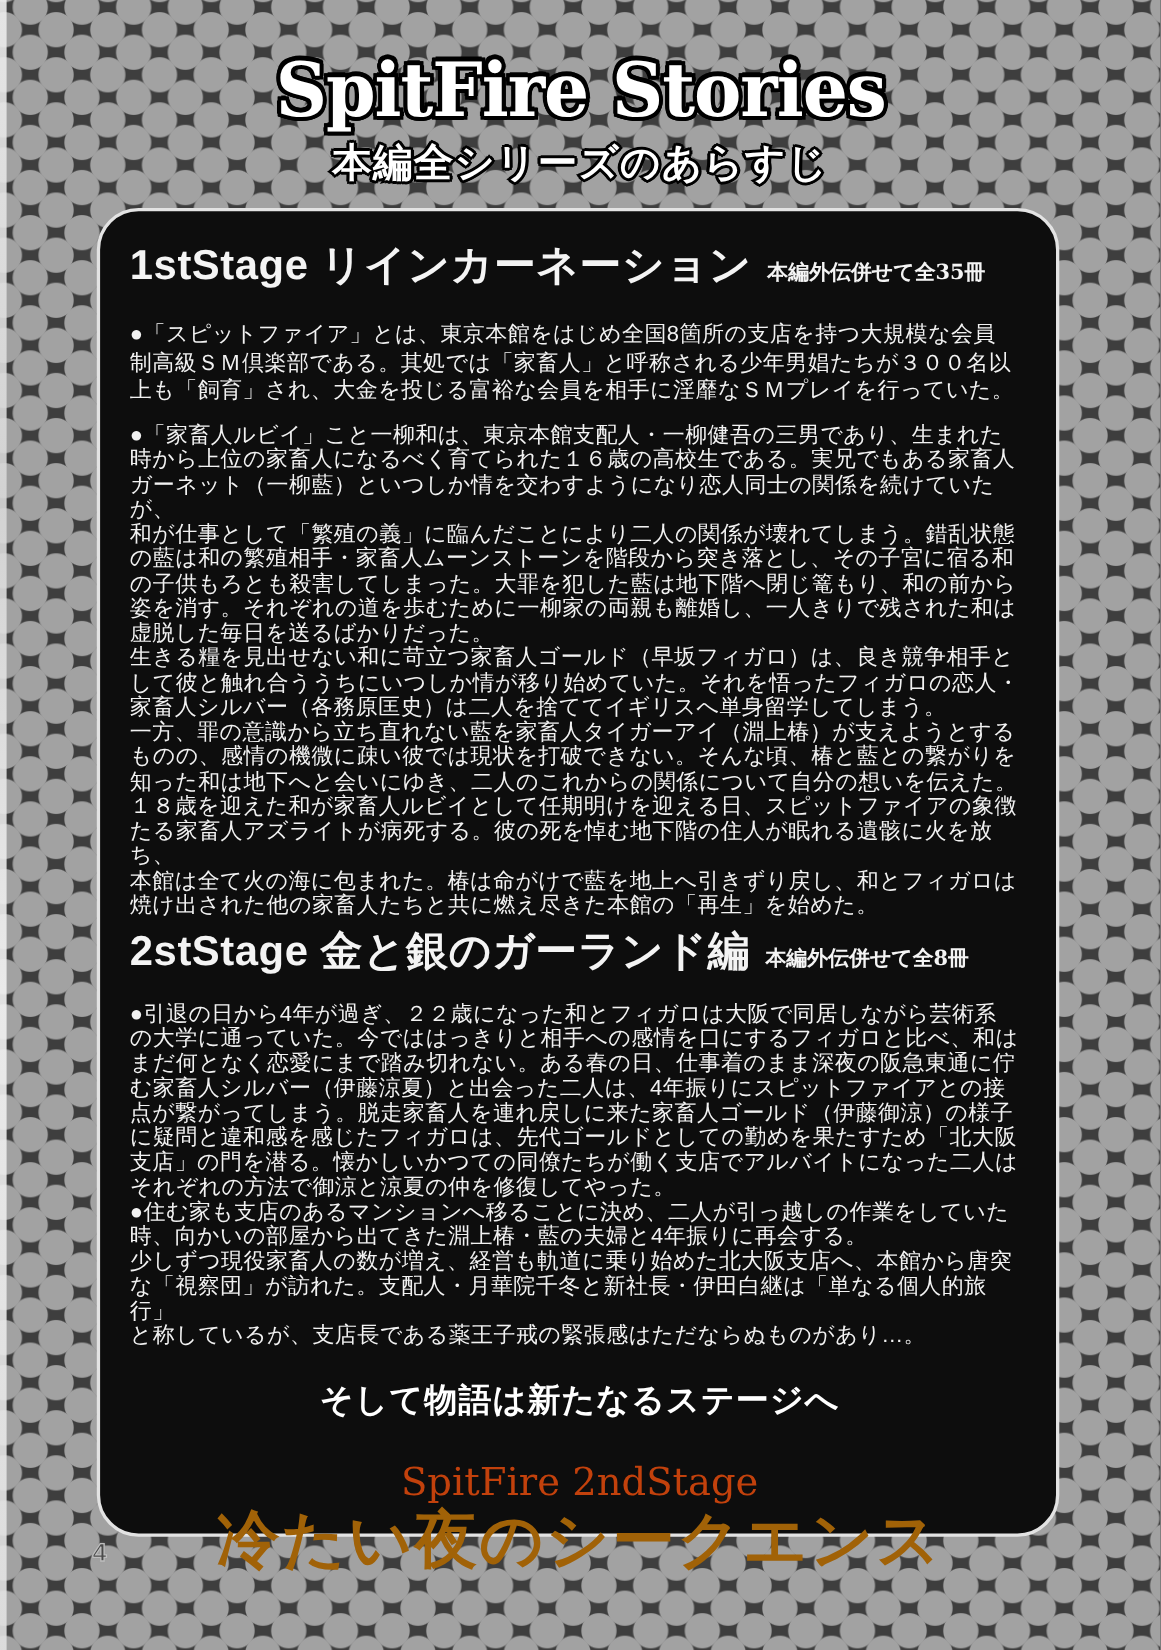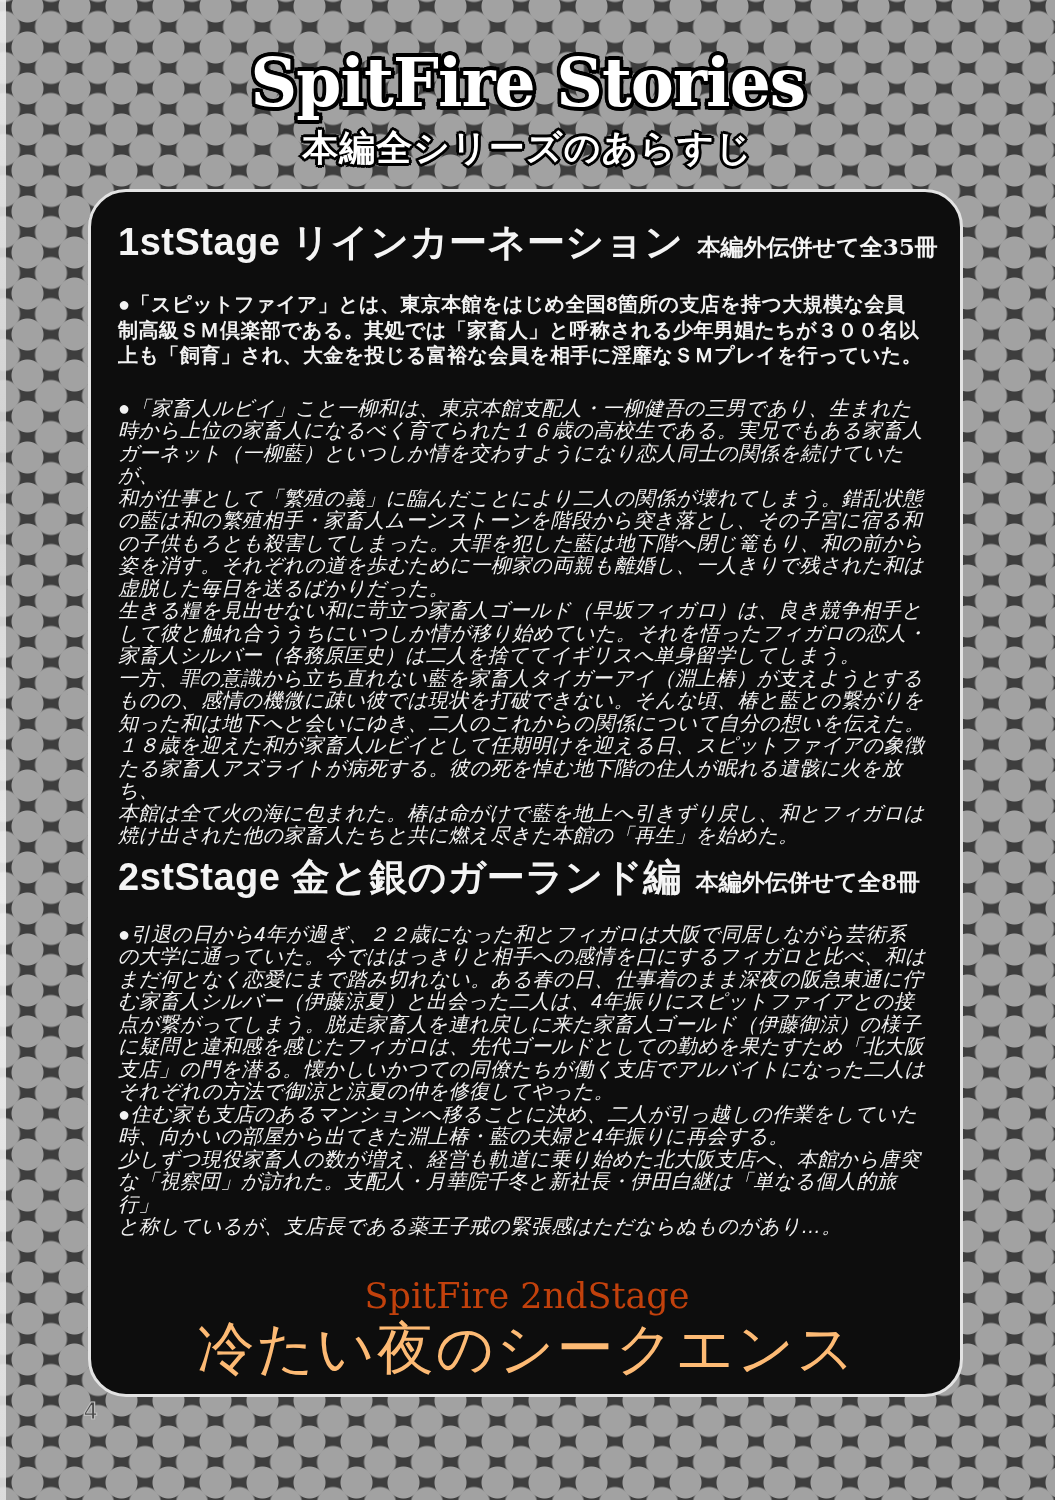--- a/index.html
+++ b/index.html
@@ -89,34 +89,34 @@
     margin: 0 0 26px 0;
     white-space: nowrap;
   }
   .stage-heading .stage-name {
     font-size: 38px;
     font-weight: bold;
     letter-spacing: 0.5px;
   }
   .stage-heading .stage-note {
     font-family: "DejaVu Serif", serif;
-    font-size: 23px;
+    font-size: 19px;
     font-weight: bold;
     margin-left: 14px;
   }
 
   .para {
     margin: 0;
     font-size: 20px;
     letter-spacing: 0.4px;
     white-space: pre-line;
     color: #f2f2f2;
   }
-  .para.p-intro   { line-height: 25.5px; margin-bottom: 28px; font-weight: bold; }
-  .para.p-body    { line-height: 22.5px; font-style: italic; }
+  .para.p-intro   { line-height: 25.5px; margin-bottom: 16px; }
+  .para.p-body    { line-height: 22.5px; }
   .para.p-gap-sm  { }
   .para.p-gap-md  { margin-bottom: 14px; }
 
   .heading2 { margin-top: 0; margin-bottom: 22px; }
 
   
   .footer-tagline {
     margin-top: 32px;
     text-align: center;
     font-family: "DejaVu Serif", serif;
@@ -131,24 +131,24 @@
     text-align: center;
     font-family: "DejaVu Serif", serif;
     font-size: 35px;
     line-height: 36px;
     color: #c2410c;
   }
   .next-stage-title {
     margin-top: 4px;
     text-align: center;
     font-size: 57px;
-    font-weight: normal;
+    font-weight: bold;
     letter-spacing: 2px;
     line-height: 60px;
-    color: #fdba74;
+    color: #a16207;
   }
 
   
   .page-number {
     position: absolute;
     left: 84px;
     top: 1398px;
     font-size: 23px;
     font-weight: bold;
     color: #4a4a4a;
@@ -209,20 +209,21 @@
 に疑問と違和感を感じたフィガロは、先代ゴールドとしての勤めを果たすため「北大阪
 支店」の門を潜る。懐かしいかつての同僚たちが働く支店でアルバイトになった二人は
 それぞれの方法で御涼と涼夏の仲を修復してやった。</p>
 
     <p class="para p-body">●住む家も支店のあるマンションへ移ることに決め、二人が引っ越しの作業をしていた
 時、向かいの部屋から出てきた淵上椿・藍の夫婦と4年振りに再会する。
 少しずつ現役家畜人の数が増え、経営も軌道に乗り始めた北大阪支店へ、本館から唐突
 な「視察団」が訪れた。支配人・月華院千冬と新社長・伊田白継は「単なる個人的旅行」
 と称しているが、支店長である薬王子戒の緊張感はただならぬものがあり…。</p>
 
+    <div class="footer-tagline">そして物語は新たなるステージへ</div>
 
     <div class="next-stage-label">SpitFire 2ndStage</div>
 
     <div class="next-stage-title">冷たい夜のシークエンス</div>
 
   </div>
 
   <div class="page-number">4</div>
 
 </div>

